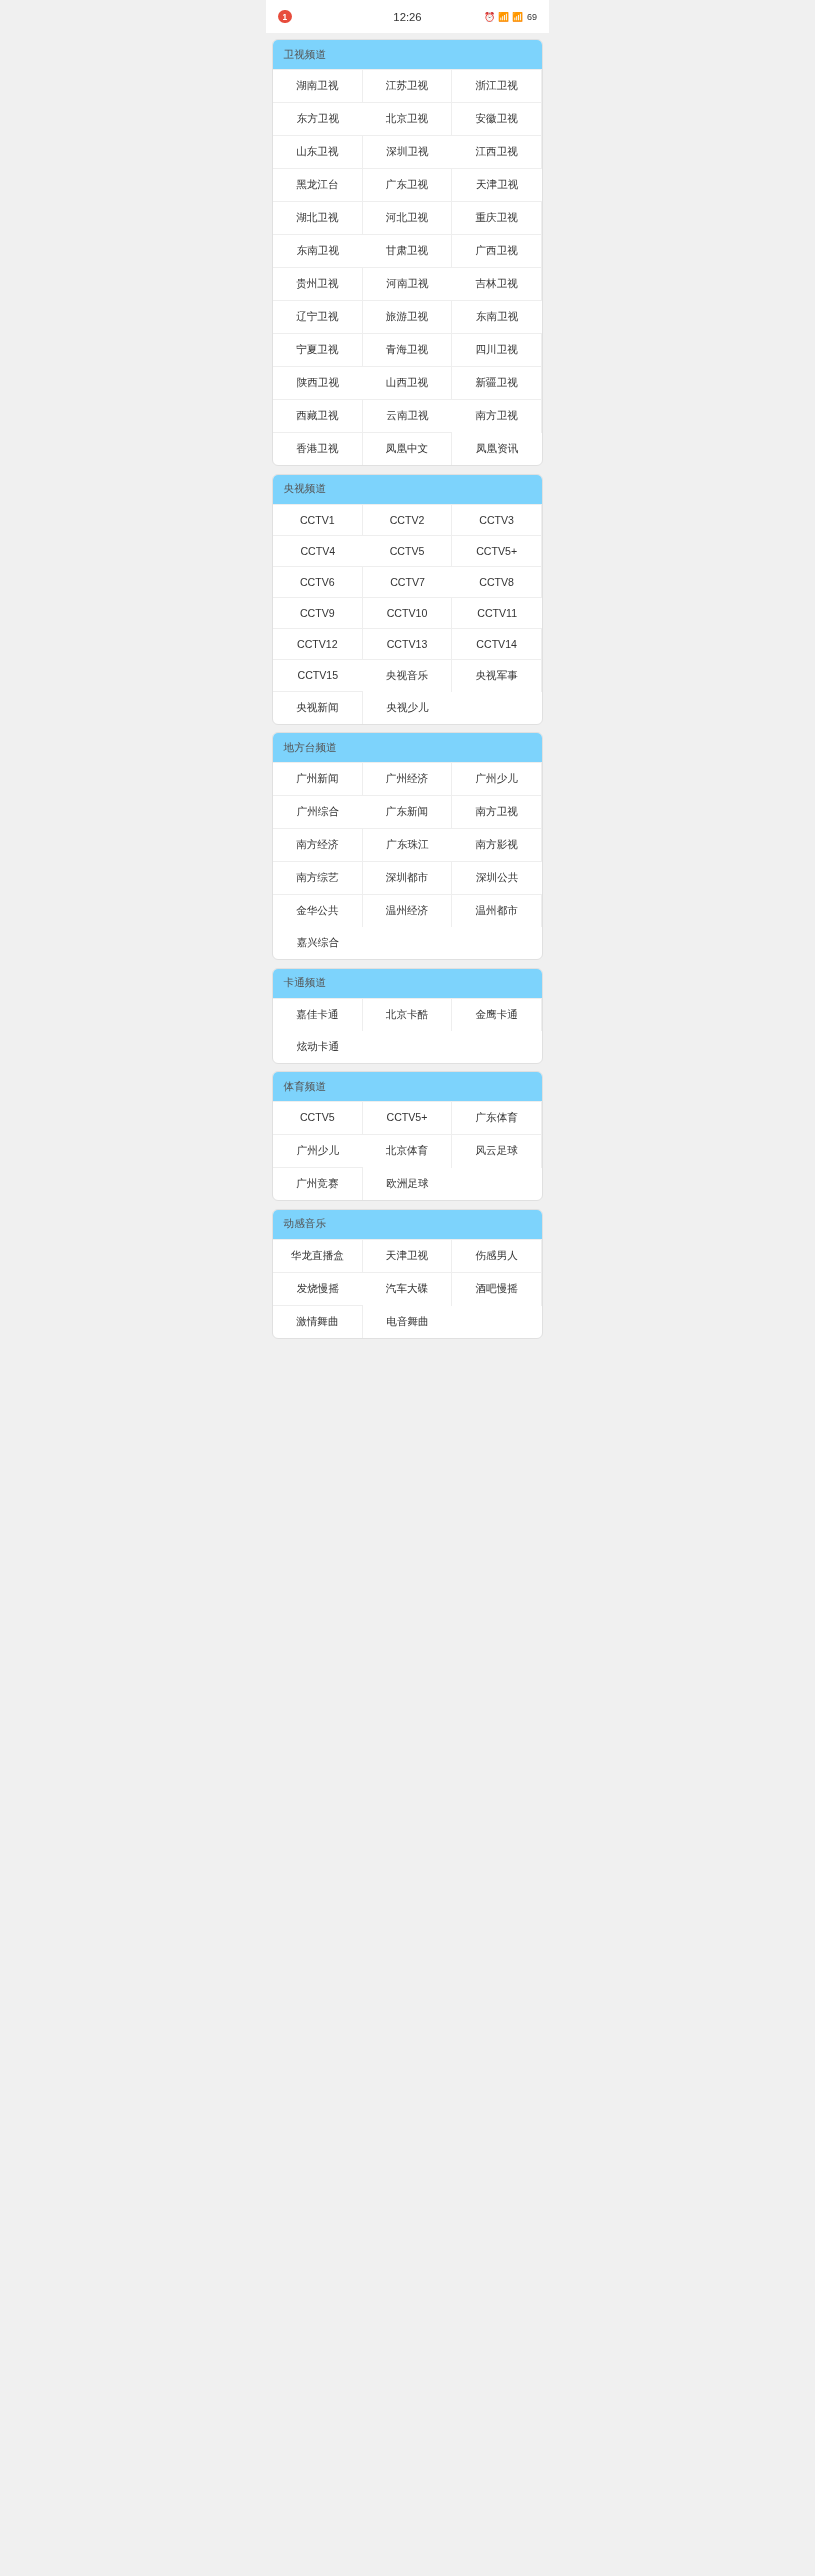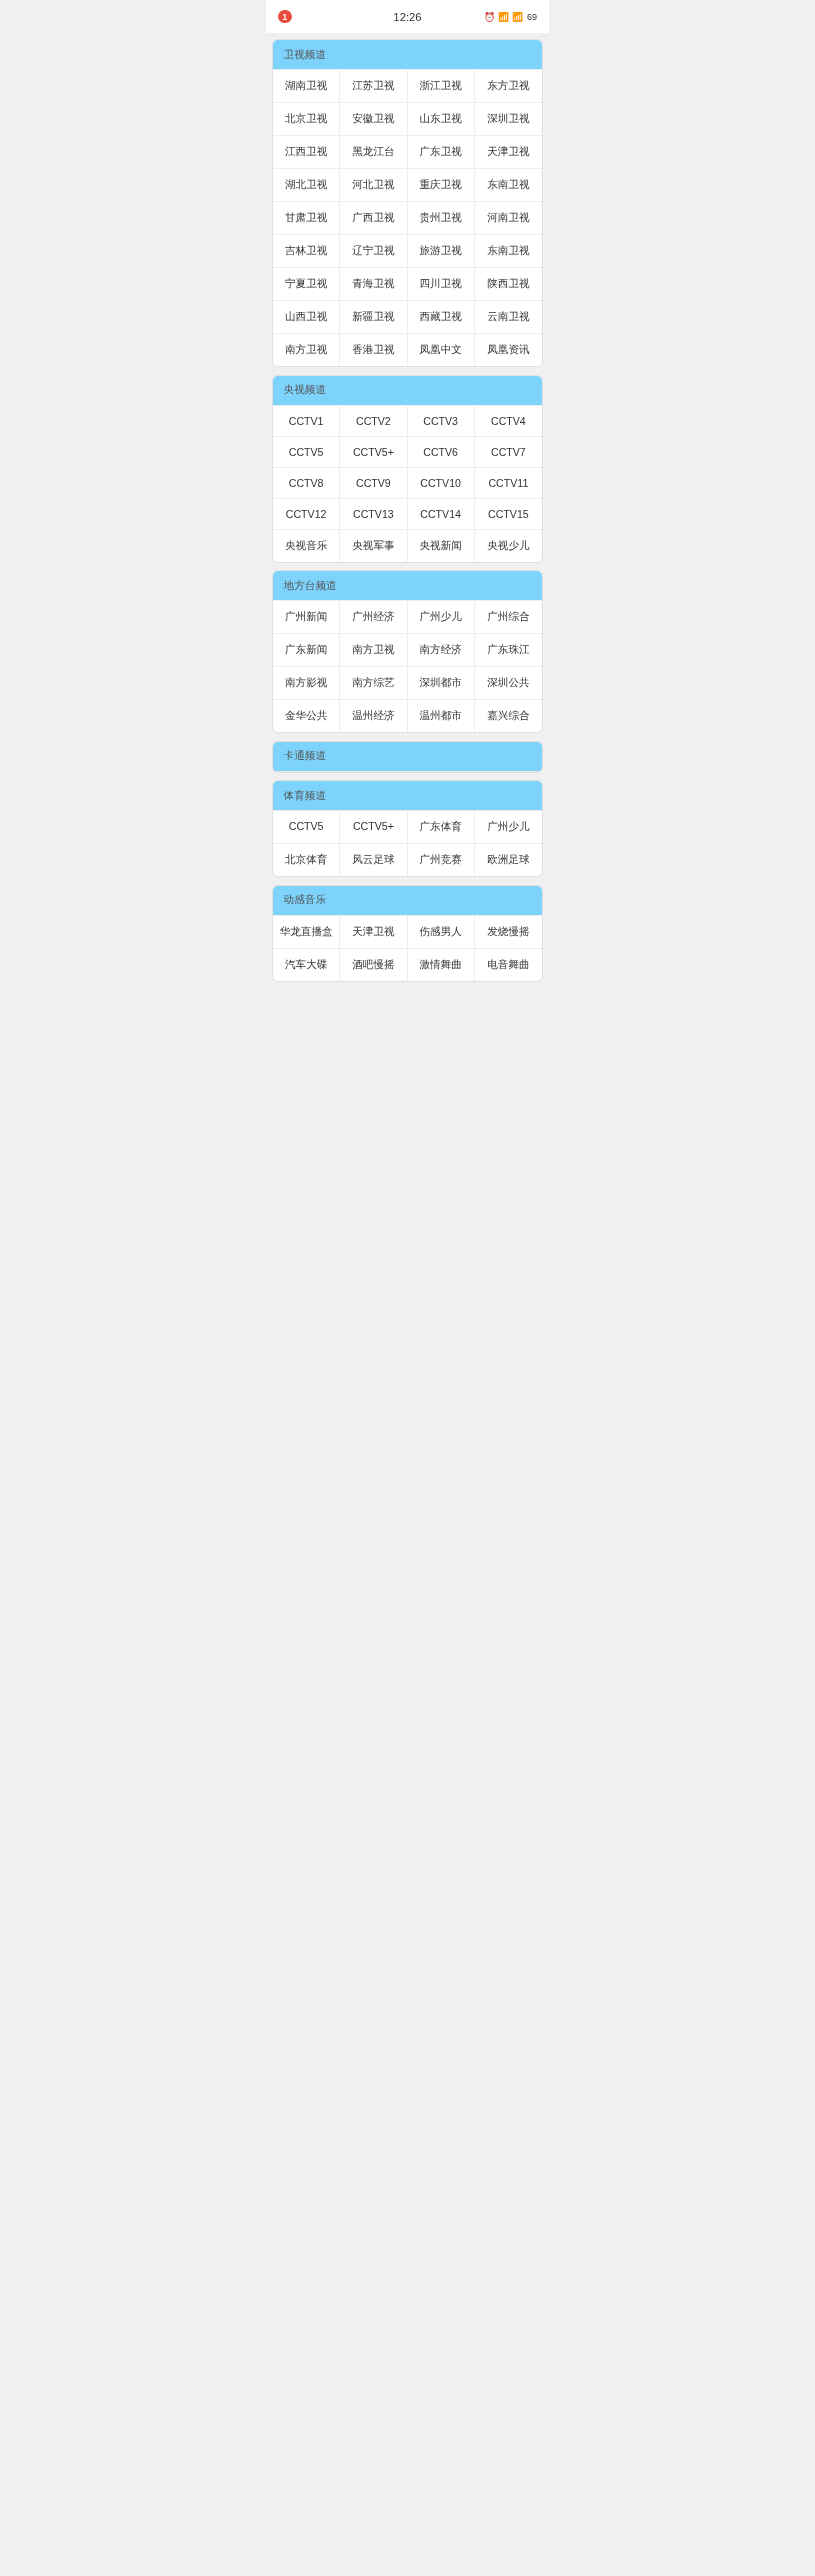--- a/index.html
+++ b/index.html
@@ -64,21 +64,21 @@
     }
     .section-title {
       padding: 7.5px 10.6px;
       font-size: 10.6px;
       color: #555;
       background: #7dd3fc;
       border-bottom: 0.8px solid #eee;
     }
     .grid {
       display: grid;
-      grid-template-columns: repeat(4, 1fr);
+      grid-template-columns: repeat(3, 1fr);
     }
     .grid-item {
       border-right: 0.8px solid #eee;
       border-bottom: 0.8px solid #eee;
       padding: 9px 3px;
       text-align: center;
       font-size: 10.6px;
       color: #333;
       cursor: pointer;
     }
@@ -197,20 +197,26 @@
         <div class="grid-item">深圳都市</div>
         <div class="grid-item">深圳公共</div>
         <div class="grid-item last-row-item">金华公共</div>
         <div class="grid-item last-row-item">温州经济</div>
         <div class="grid-item last-row-item">温州都市</div>
         <div class="grid-item last-row-item">嘉兴综合</div>
       </div>
     </div>
     <div class="section">
       <div class="section-title">卡通频道</div>
+      <div class="grid">
+        <div class="grid-item last-row-item">嘉佳卡通</div>
+        <div class="grid-item last-row-item">北京卡酷</div>
+        <div class="grid-item last-row-item">金鹰卡通</div>
+        <div class="grid-item last-row-item">炫动卡通</div>
+      </div>
     </div>
     <div class="section">
       <div class="section-title">体育频道</div>
       <div class="grid">
         <div class="grid-item">CCTV5</div>
         <div class="grid-item">CCTV5+</div>
         <div class="grid-item">广东体育</div>
         <div class="grid-item">广州少儿</div>
         <div class="grid-item last-row-item">北京体育</div>
         <div class="grid-item last-row-item">风云足球</div>

